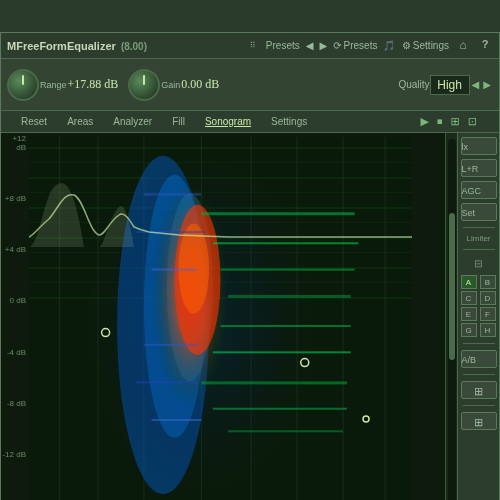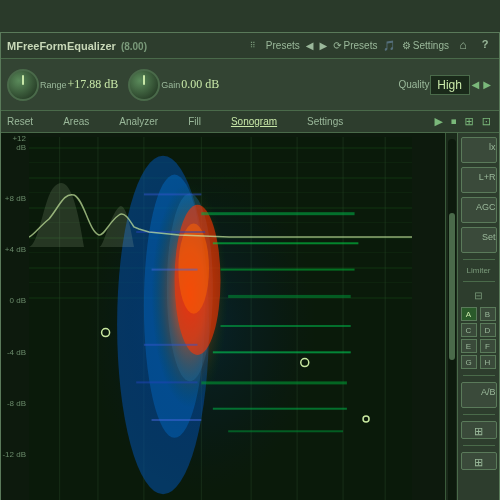--- a/index.html
+++ b/index.html
@@ -143,24 +143,24 @@
       font-size: 10px;
       cursor: pointer;
       padding: 1px 2px;
     }
 
     
     .toolbar-row {
       background: #2d3d2d;
       display: flex;
       align-items: center;
-      padding: 2px 6px;
+      padding: 2px 20px;
       height: 22px;
       border-bottom: 1px solid #4a6a4a;
-      gap: 30px;
+      gap: 20px;
     }
 
     .toolbar-btn {
       color: #9ab89a;
       font-size: 10px;
       cursor: pointer;
     }
 
     .toolbar-btn.active {
       color: #c8e8a8;
@@ -297,26 +297,26 @@
       border-left: 1px solid #4a6a4a;
       display: flex;
       flex-direction: column;
       align-items: center;
       padding: 4px 2px;
       gap: 4px;
     }
 
     .rp-btn {
       width: 36px;
-      height: 26px;
+      height: 18px;
       background: #3a4a3a;
       border: 1px solid #5a7a5a;
       color: #9ab89a;
       font-size: 9px;
-      text-align: right;
+      text-align: left;
       line-height: 18px;
       cursor: pointer;
       border-radius: 2px;
     }
 
     .rp-divider {
       width: 32px;
       height: 1px;
       background: #4a6a4a;
       margin: 2px 0;

